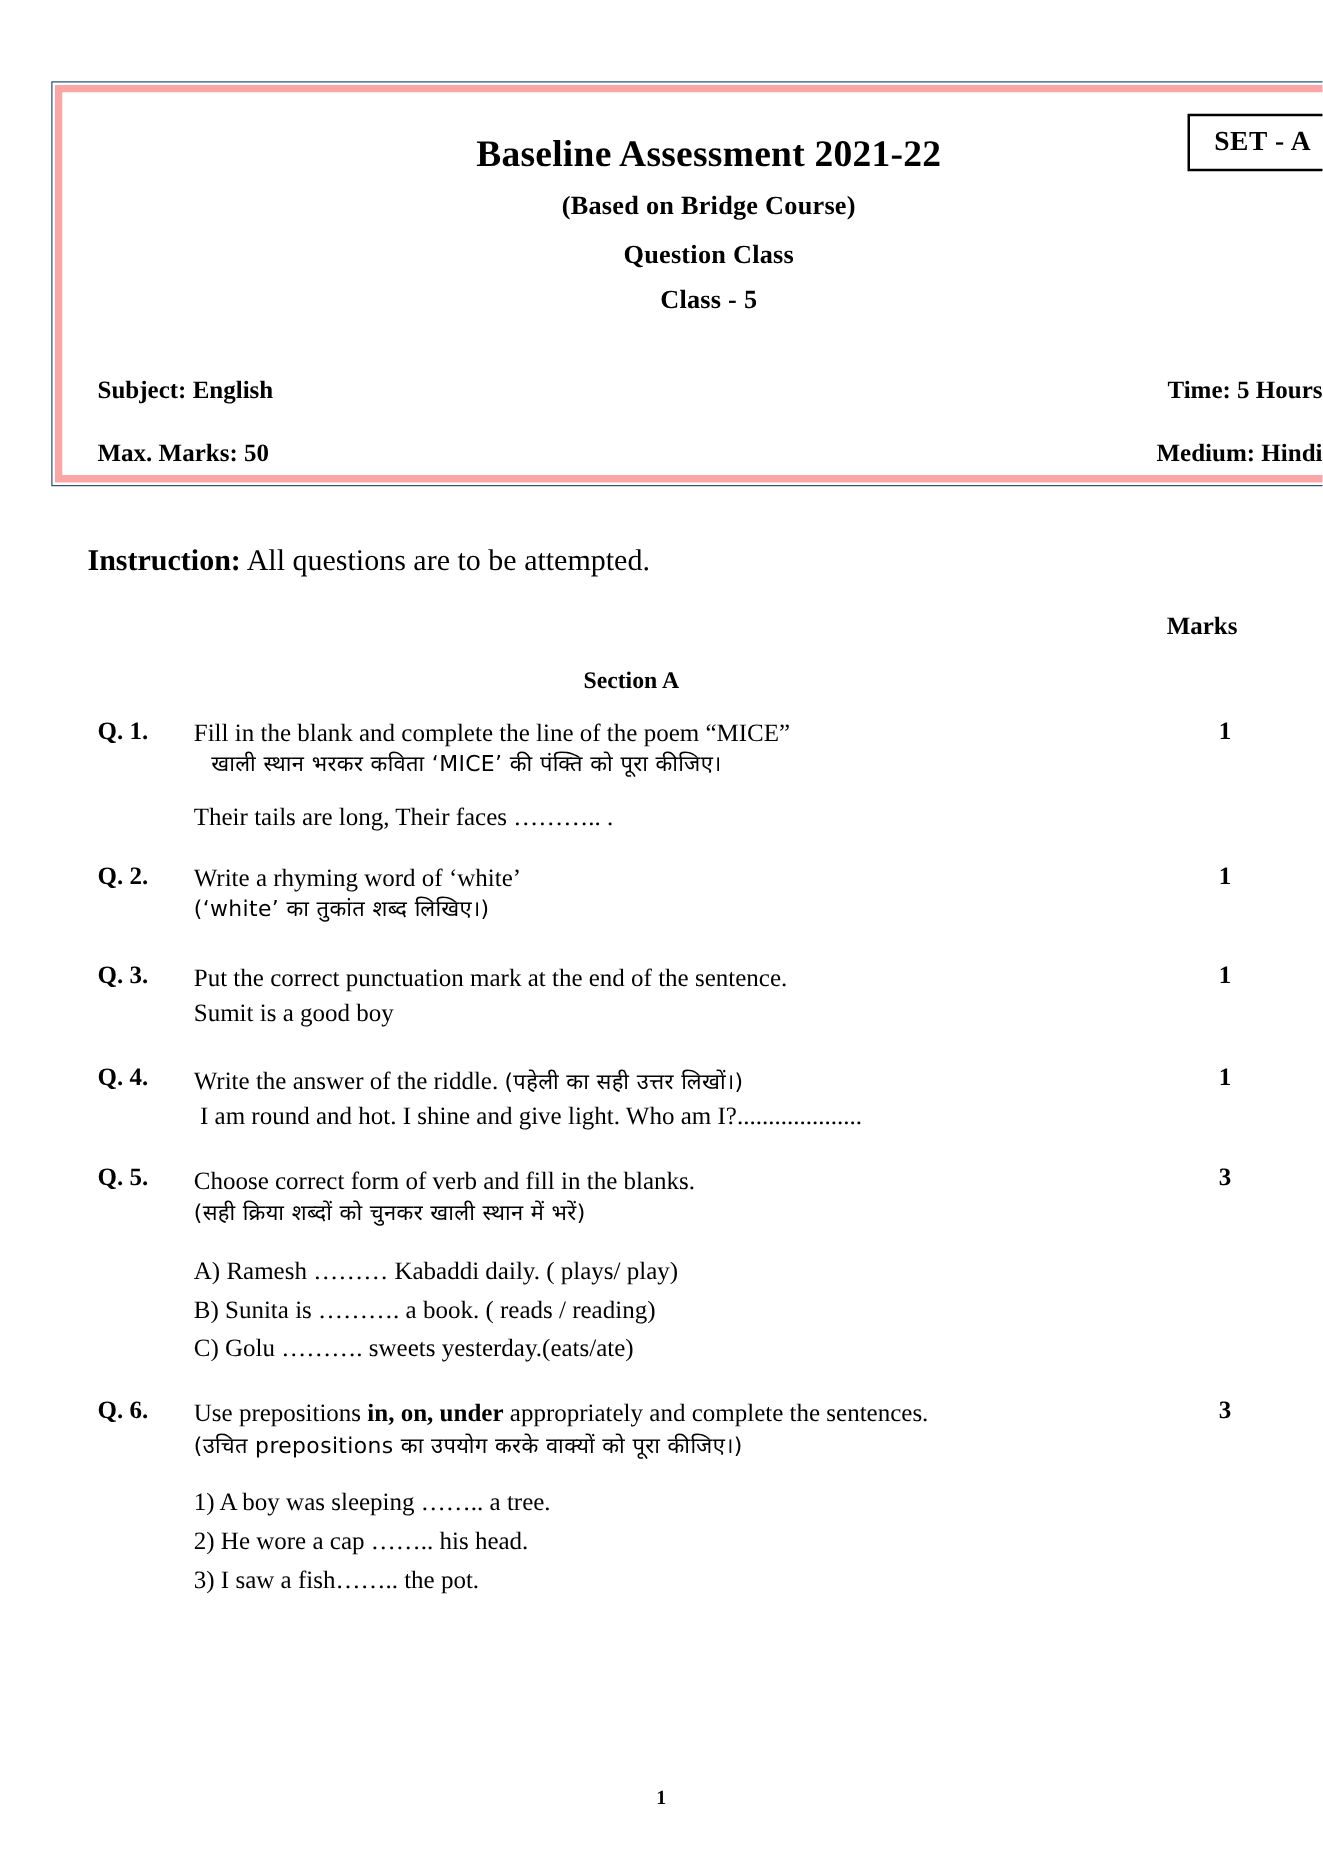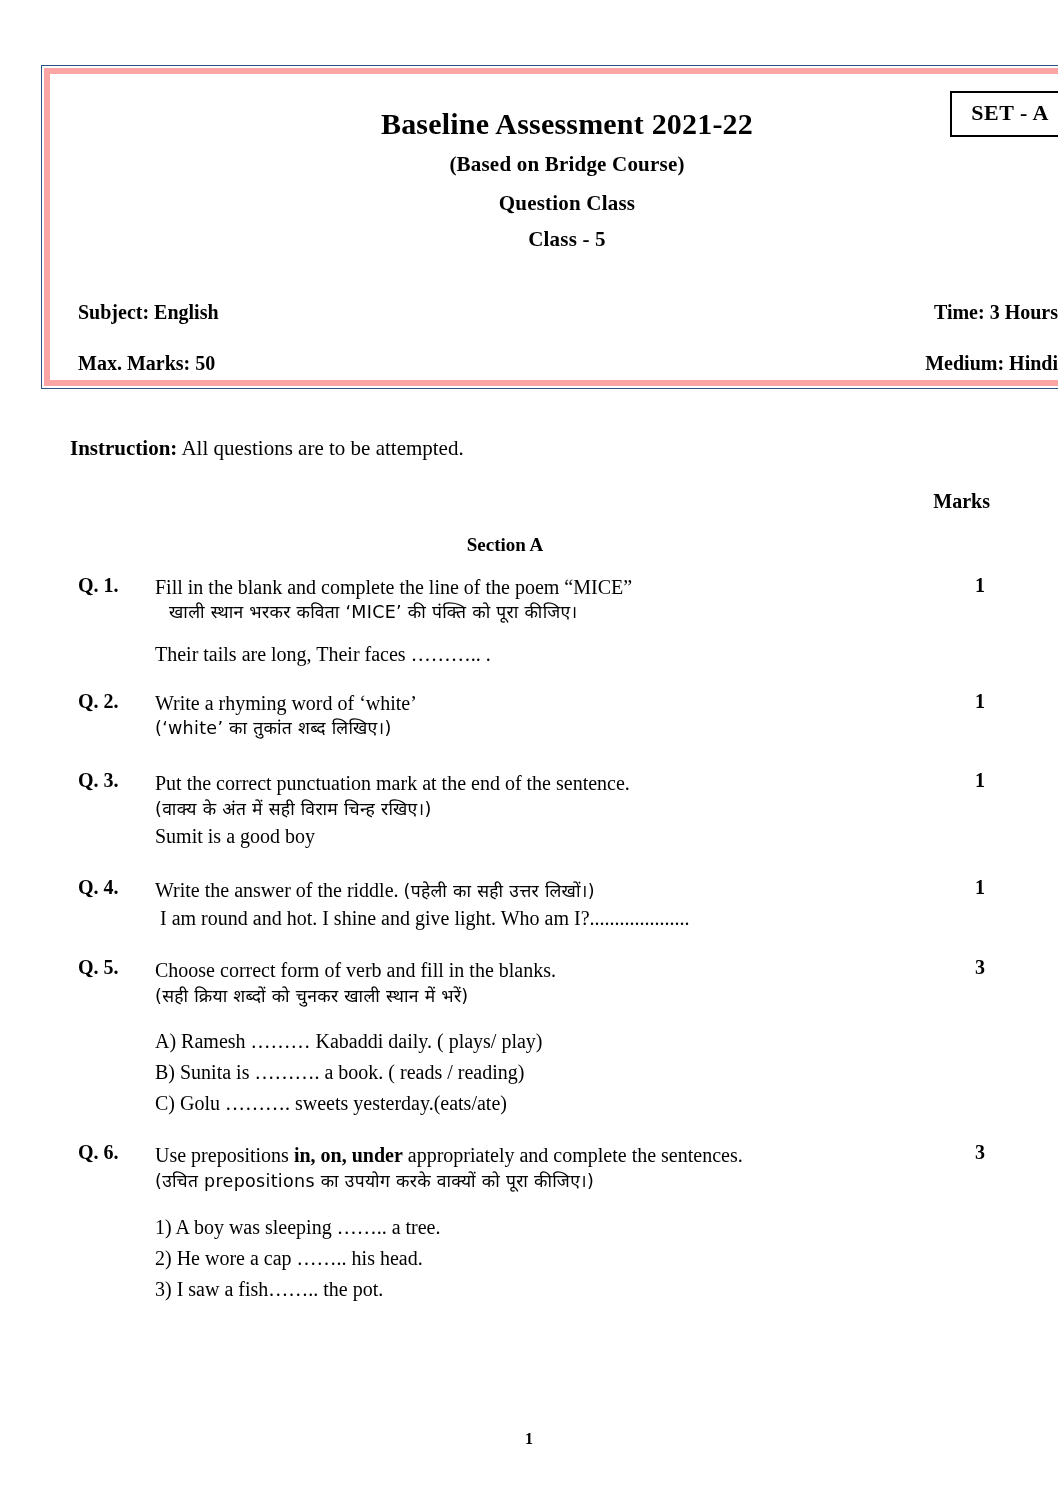--- a/index.html
+++ b/index.html
@@ -70,21 +70,21 @@
     font-weight: bold;
   }
   #meta-row-1 { top: 227px; }
   #meta-row-2 { top: 278px; }
 
   
   #instruction {
     position: absolute;
     left: 70px;
     top: 436px;
-    font-size: 21px;
+    font-size: 24px;
   }
   #instruction .lbl { font-weight: bold; }
 
   #marks-header {
     position: absolute;
     left: 0;
     top: 490px;
     width: 990px;
     text-align: right;
     font-size: 20px;
@@ -169,21 +169,21 @@
   <div class="hdr-line" id="exam-subtitle">(Based on Bridge Course)</div>
 
   <div class="hdr-line" id="paper-type">Question Class</div>
 
   <div class="hdr-line" id="class-line">Class - 5</div>
 
   <div id="set-box">SET - A</div>
 
   <div class="meta-row" id="meta-row-1">
     <span>Subject: English</span>
-    <span>Time: 3 Hours</span>
+    <span>Time: 5 Hours</span>
   </div>
 
   <div class="meta-row" id="meta-row-2">
     <span>Max. Marks: 50</span>
     <span>Medium: Hindi</span>
   </div>
 </div>
 
 <div id="instruction">
   <span class="lbl">Instruction:</span><span> All questions are to be attempted.</span>
@@ -213,21 +213,20 @@
       <div class="ln">Write a rhyming word of ‘white’</div>
       <div class="ln hindi">(‘white’ का तुकांत शब्द लिखिए।)</div>
     </div>
   </div>
 
   <div class="q-block" style="margin-bottom:26px;">
     <div class="q-num">Q. 3.</div>
     <div class="q-marks">1</div>
     <div class="q-body tight">
       <div class="ln">Put the correct punctuation mark at the end of the sentence.</div>
-      <div class="ln hindi">(वाक्य के अंत में सही विराम चिन्ह रखिए।)</div>
       <div class="ln">Sumit is a good boy</div>
     </div>
   </div>
 
   <div class="q-block" style="margin-bottom:24px;">
     <div class="q-num">Q. 4.</div>
     <div class="q-marks">1</div>
     <div class="q-body tight">
       <div class="ln"><span>Write the answer of the riddle. </span><span class="hindi">(पहेली का सही उत्तर लिखों।)</span></div>
       <div class="ln"> I am round and hot. I shine and give light. Who am I?....................</div>

